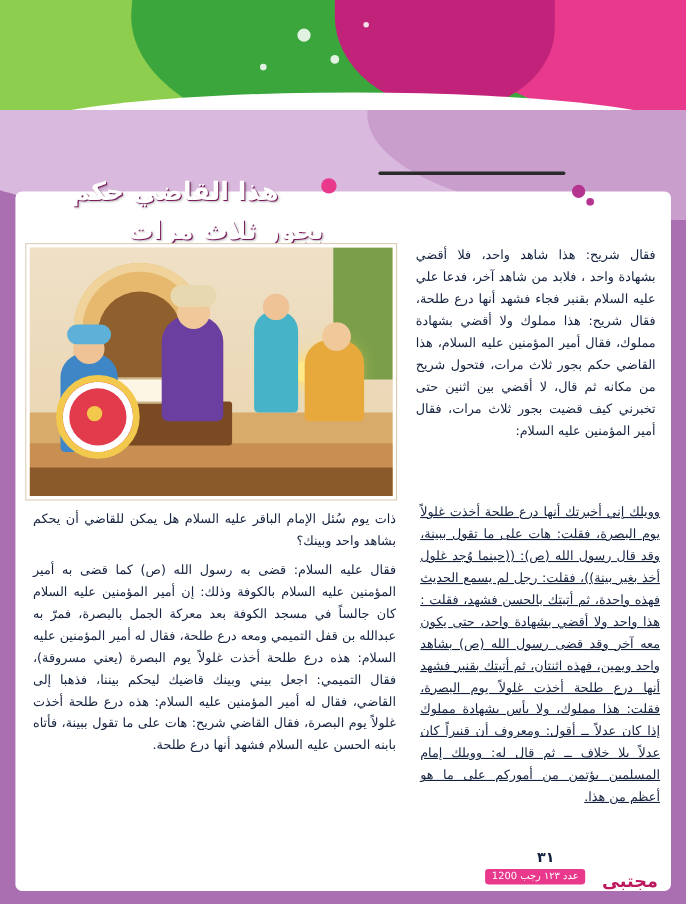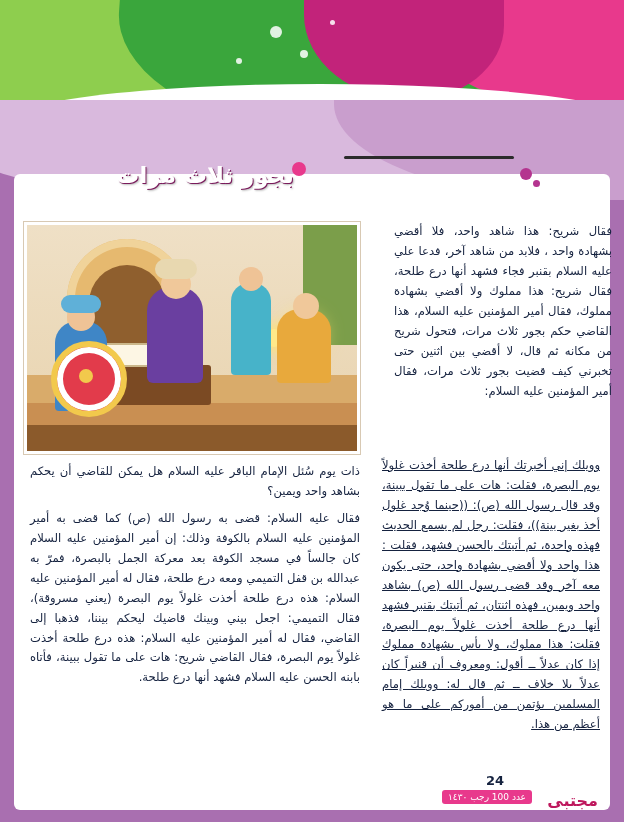--- a/index.html
+++ b/index.html
@@ -199,21 +199,21 @@
   .col{
     position:absolute;
     text-align:justify;
     direction:rtl;
     color:#15223f;
     font-size:11.6px;
     line-height:1.72;
     font-family:"DejaVu Sans", sans-serif;
   }
   .col p{margin:0 0 7px 0;}
-  .col-right-top{ right:12px; top:222px; width:218px; }
+  .col-right-top{ right:28px; top:222px; width:218px; }
   .col-right-bottom{ right:24px; top:456px; width:218px;text-decoration:underline; }
   .col-left{ right:264px; top:462px; width:330px; }
   
   .footer-logo{
     position:absolute;right:26px;bottom:12px;width:86px;height:34px;
   }
   .footer-logo .word{
     position:absolute;right:0;bottom:0;
     color:#be185d;font-size:16px;font-weight:bold;letter-spacing:-1px;
   }
@@ -250,20 +250,21 @@
     <div class="sidecurve"></div>
     <div class="whitepanel"></div>
   </div>
 
   <div class="title-underline"></div>
 
   <div class="dot-magenta"></div>
   <div class="dot-magenta2"></div>
 
   <div class="article-title">
+    <span class="l1">هذا القاضي حكم</span>
     <span class="l2">بجور ثلاث مرات</span>
   </div>
   <div class="dot-pink"></div>
 
   <div class="illus">
     <div class="sky"></div>
     <div class="curtain"></div>
     <div class="arch"></div>
     <div class="archin"></div>
     <div class="wall"></div>
@@ -288,24 +289,24 @@
 
   <div class="col col-right-top">
     <p>فقال شريح: هذا شاهد واحد، فلا أقضي بشهادة واحد ، فلابد من شاهد آخر، فدعا علي عليه السلام بقنبر فجاء فشهد أنها درع طلحة، فقال شريح: هذا مملوك ولا أقضي بشهادة مملوك، فقال أمير المؤمنين عليه السلام، هذا القاضي حكم بجور ثلاث مرات، فتحول شريح من مكانه ثم قال، لا أقضي بين اثنين حتى تخبرني كيف قضيت بجور ثلاث مرات، فقال أمير المؤمنين عليه السلام:</p>
   </div>
 
   <div class="col col-right-bottom">
     <p>وويلك إني أخبرتك أنها درع طلحة أخذت غلولاً يوم البصرة، فقلت: هات على ما تقول ببينة، وقد قال رسول الله (ص): ((حينما وُجد غلول أخذ بغير بينة))، فقلت: رجل لم يسمع الحديث فهذه واحدة، ثم أتيتك بالحسن فشهد، فقلت : هذا واحد ولا أقضي بشهادة واحد، حتى يكون معه آخر وقد قضى رسول الله (ص) بشاهد واحد ويمين، فهذه اثنتان، ثم أتيتك بقنبر فشهد أنها درع طلحة أخذت غلولاً يوم البصرة، فقلت: هذا مملوك، ولا بأس بشهادة مملوك إذا كان عدلاً ــ أقول: ومعروف أن قنبراً كان عدلاً بلا خلاف ــ ثم قال له: وويلك إمام المسلمين يؤتمن من أموركم على ما هو أعظم من هذا.</p>
   </div>
 
   <div class="col col-left">
-    <p>ذات يوم سُئل الإمام الباقر عليه السلام هل يمكن للقاضي أن يحكم بشاهد واحد ويمين؟</p>
+    <p>ذات يوم سُئل الإمام الباقر عليه السلام هل يمكن للقاضي أن يحكم بشاهد واحد وبينك؟</p>
     <p>فقال عليه السلام: قضى به رسول الله (ص) كما قضى به أمير المؤمنين عليه السلام بالكوفة وذلك: إن أمير المؤمنين عليه السلام كان جالساً في مسجد الكوفة بعد معركة الجمل بالبصرة، فمرّ به عبدالله بن قفل التميمي ومعه درع طلحة، فقال له أمير المؤمنين عليه السلام: هذه درع طلحة أخذت غلولاً يوم البصرة (يعني مسروقة)، فقال التميمي: اجعل بيني وبينك قاضيك ليحكم بيننا، فذهبا إلى القاضي، فقال له أمير المؤمنين عليه السلام: هذه درع طلحة أخذت غلولاً يوم البصرة، فقال القاضي شريح: هات على ما تقول ببينة، فأتاه بابنه الحسن عليه السلام فشهد أنها درع طلحة.</p>
     <p></p>
   </div>
 
-  <div class="footer-page">24</div>
-  <div class="footer-issue">عدد 100 رجب ١٤٣٠</div>
+  <div class="footer-page">٣١</div>
+  <div class="footer-issue">عدد ١٢٣ رجب 1200</div>
   <div class="footer-logo">
     <span class="word">مجتبى</span>
   </div>
 
 </div>
 
 </body></html>

